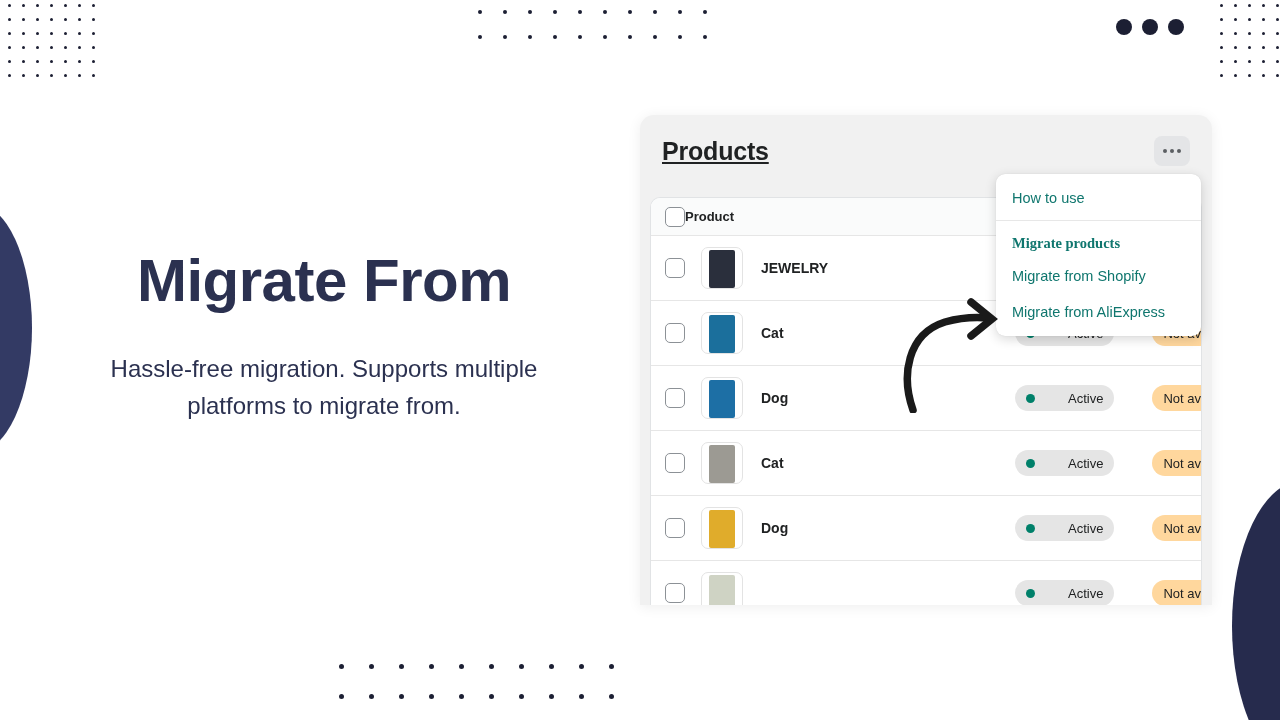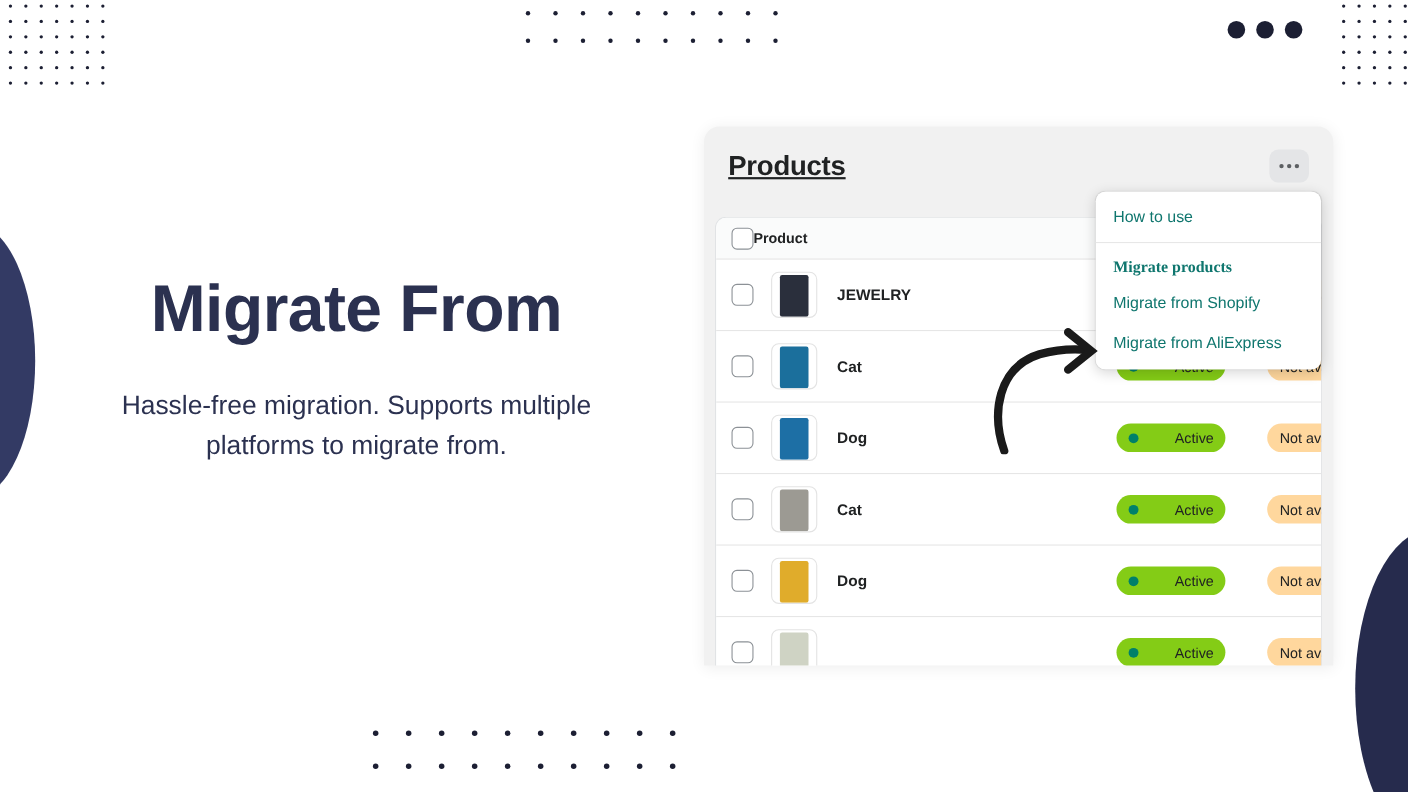--- a/index.html
+++ b/index.html
@@ -181,21 +181,21 @@
   .badge {
     display: flex; align-items: center; gap: 6px;
     height: 26px;
     padding: 0 11px;
     border-radius: 13px;
     font-size: 13px;
     color: #202223;
     white-space: nowrap;
     flex: 0 0 auto;
   }
-  .badge.active { background: #84cc16; gap: 33px; }
+  .badge.active { background: #e5e5e5; gap: 33px; }
   .badge.active .dotg { width: 9px; height: 9px; border-radius: 50%; background: #00806a; }
   .badge.warn {
     background: #ffd79d;
     margin-left: 38px;
     margin-right: -24px;
   }
 
   
   #menu {
     position: absolute;

